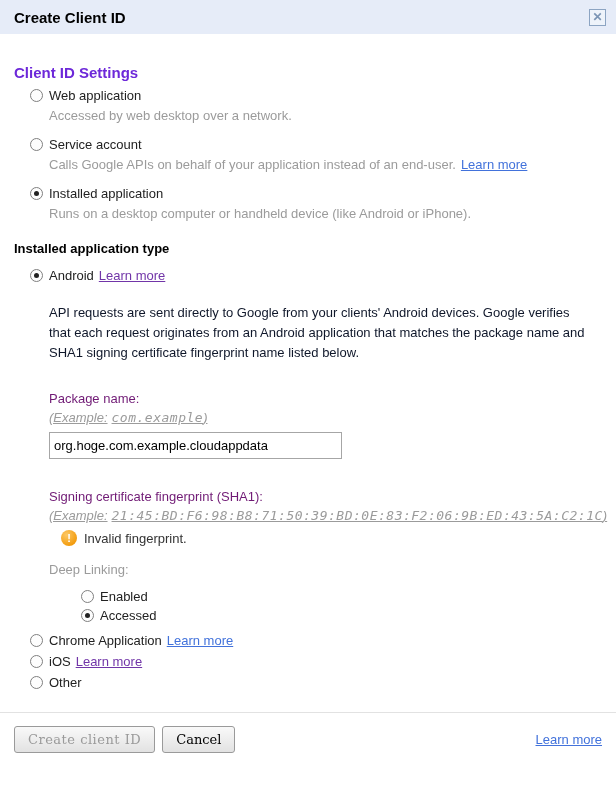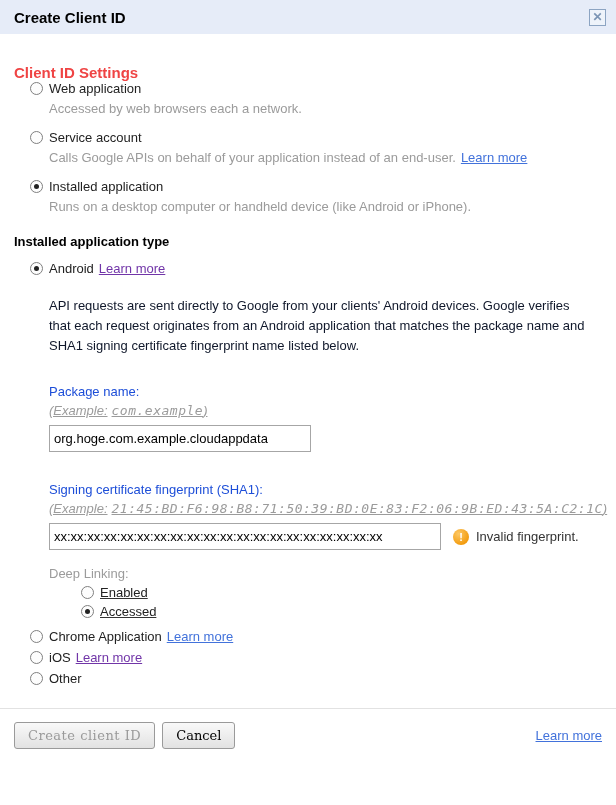--- a/index.html
+++ b/index.html
@@ -24,21 +24,21 @@
     position: absolute; right: 10px; top: 9px;
     width: 17px; height: 17px;
     border: 1px solid #8ca4c2; background: #eef3fa;
     color: #7b95b5; font-weight: bold; font-size: 12px;
     line-height: 15px; text-align: center;
     cursor: pointer;
   }
 
   .content { padding: 0 14px; }
 
-  h2.settings-heading { font-size: 15px; font-weight: bold; color: #ef4444; margin: 30px 0 0 0; }
+  h2.settings-heading { font-size: 15px; font-weight: bold; color: #6d28d9; margin: 30px 0 7px 0; }
   h3.section-heading  { font-size: 13px; font-weight: bold; color: #000; margin: 18px 0 12px 0; }
 
   
   .option { margin-bottom: 12px; }
   .option-line { display: flex; align-items: center; margin-left: 16px; }
   .radio {
     width: 13px; height: 13px; border-radius: 50%;
     border: 1px solid #808080; background: #fdfdfd;
     display: inline-flex; align-items: center; justify-content: center;
     flex: 0 0 auto; cursor: pointer;
@@ -52,48 +52,48 @@
   a.link { color: #4272db; text-decoration: underline; cursor: pointer; }
   a.link-visited { color: #7135a8; text-decoration: underline; cursor: pointer; }
   .inline-link { margin-left: 5px; }
 
   
   .android-desc {
     margin: 20px 0 0 35px; width: 545px;
     color: #0f172a; line-height: 20px;
   }
   .form-block { margin-left: 35px; }
-  .field-label { color: #1d4ed8; margin-top: 0; }
+  .field-label { color: #701a75; margin-top: 0; }
   .example-line {
     color: #9b9b9b; font-style: italic; margin-top: 4px; text-decoration: underline;
   }
   .example-code {
     font-family: "DejaVu Sans Mono", monospace; margin-left: 4px;
     letter-spacing: 0.5px;
   }
   input.text-input {
     display: block; margin-top: 7px;
     height: 27px; border: 1px solid #a6a6a6; background: #fff;
     font-family: "Liberation Sans", sans-serif; font-size: 13px; color: #000;
     padding: 0 4px; border-radius: 0; outline: none;
   }
-  .pkg-input { width: 262px; }
+  .pkg-input { width: 293px; }
   .fp-input  { width: 392px; }
   .fp-row { display: flex; align-items: center; }
   .error-icon {
     width: 16px; height: 16px; border-radius: 50%;
     background: radial-gradient(circle at 35% 30%, #fdc865, #f29a0b 75%);
     color: #fff; font-weight: bold; font-size: 11px;
     display: inline-flex; align-items: center; justify-content: center;
     margin: 7px 0 0 12px; flex: 0 0 auto;
   }
   .error-text { margin: 7px 0 0 7px; color: #333; }
 
   .deep-linking-label { color: #9b9b9b; margin-top: 16px; }
-  .deep-options { margin-top: 4px; margin-left: 16px; text-decoration: underline; }
+  .deep-options { margin-top: 12px; margin-left: 16px; }
   .deep-options .option { margin-bottom: 4px; }
 
   .bottom-options { margin-top: 10px; }
   .bottom-options .option { margin-bottom: 6px; }
 
   
   .footer {
     margin-top: 22px;
     border-top: 1px solid #e2e2e2;
     padding: 13px 14px 0 14px;
@@ -122,21 +122,21 @@
 <div class="content">
 
   <h2 class="settings-heading">Client ID Settings</h2>
 
 
   <div class="option">
     <div class="option-line">
       <span class="radio"></span>
       <span class="option-label">Web application</span>
     </div>
-    <div class="option-desc">Accessed by web browsers each a network.</div>
+    <div class="option-desc">Accessed by web desktop over a network.</div>
   </div>
 
   <div class="option">
     <div class="option-line">
       <span class="radio"></span>
       <span class="option-label">Service account</span>
     </div>
     <div class="option-desc"><span>Calls Google APIs on behalf of your application instead of an end-user.</span><a class="link inline-link">Learn more</a></div>
   </div>
 
@@ -163,21 +163,20 @@
   <div class="form-block" style="margin-top:28px;">
     <div class="field-label">Package name:</div>
     <div class="example-line"><span>(Example:</span><span class="example-code">com.example</span><span>)</span></div>
     <input class="text-input pkg-input" type="text" value="org.hoge.com.example.cloudappdata" style="">
   </div>
 
   <div class="form-block" style="margin-top:30px;">
     <div class="field-label">Signing certificate fingerprint (SHA1):</div>
     <div class="example-line"><span>(Example:</span><span class="example-code">21:45:BD:F6:98:B8:71:50:39:BD:0E:83:F2:06:9B:ED:43:5A:C2:1C</span><span>)</span></div>
     <div class="fp-row">
-      <input class="text-input fp-input" type="text" value="xx:xx:xx:xx:xx:xx:xx:xx:xx:xx:xx:xx:xx:xx:xx:xx:xx:xx:xx:xx" style="">
       <span class="error-icon">!</span>
       <span class="error-text">Invalid fingerprint.</span>
     </div>
 
     <div class="deep-linking-label">Deep Linking:</div>
     <div class="deep-options">
       <div class="option">
         <div class="option-line">
           <span class="radio"></span>
           <span class="option-label">Enabled</span>

